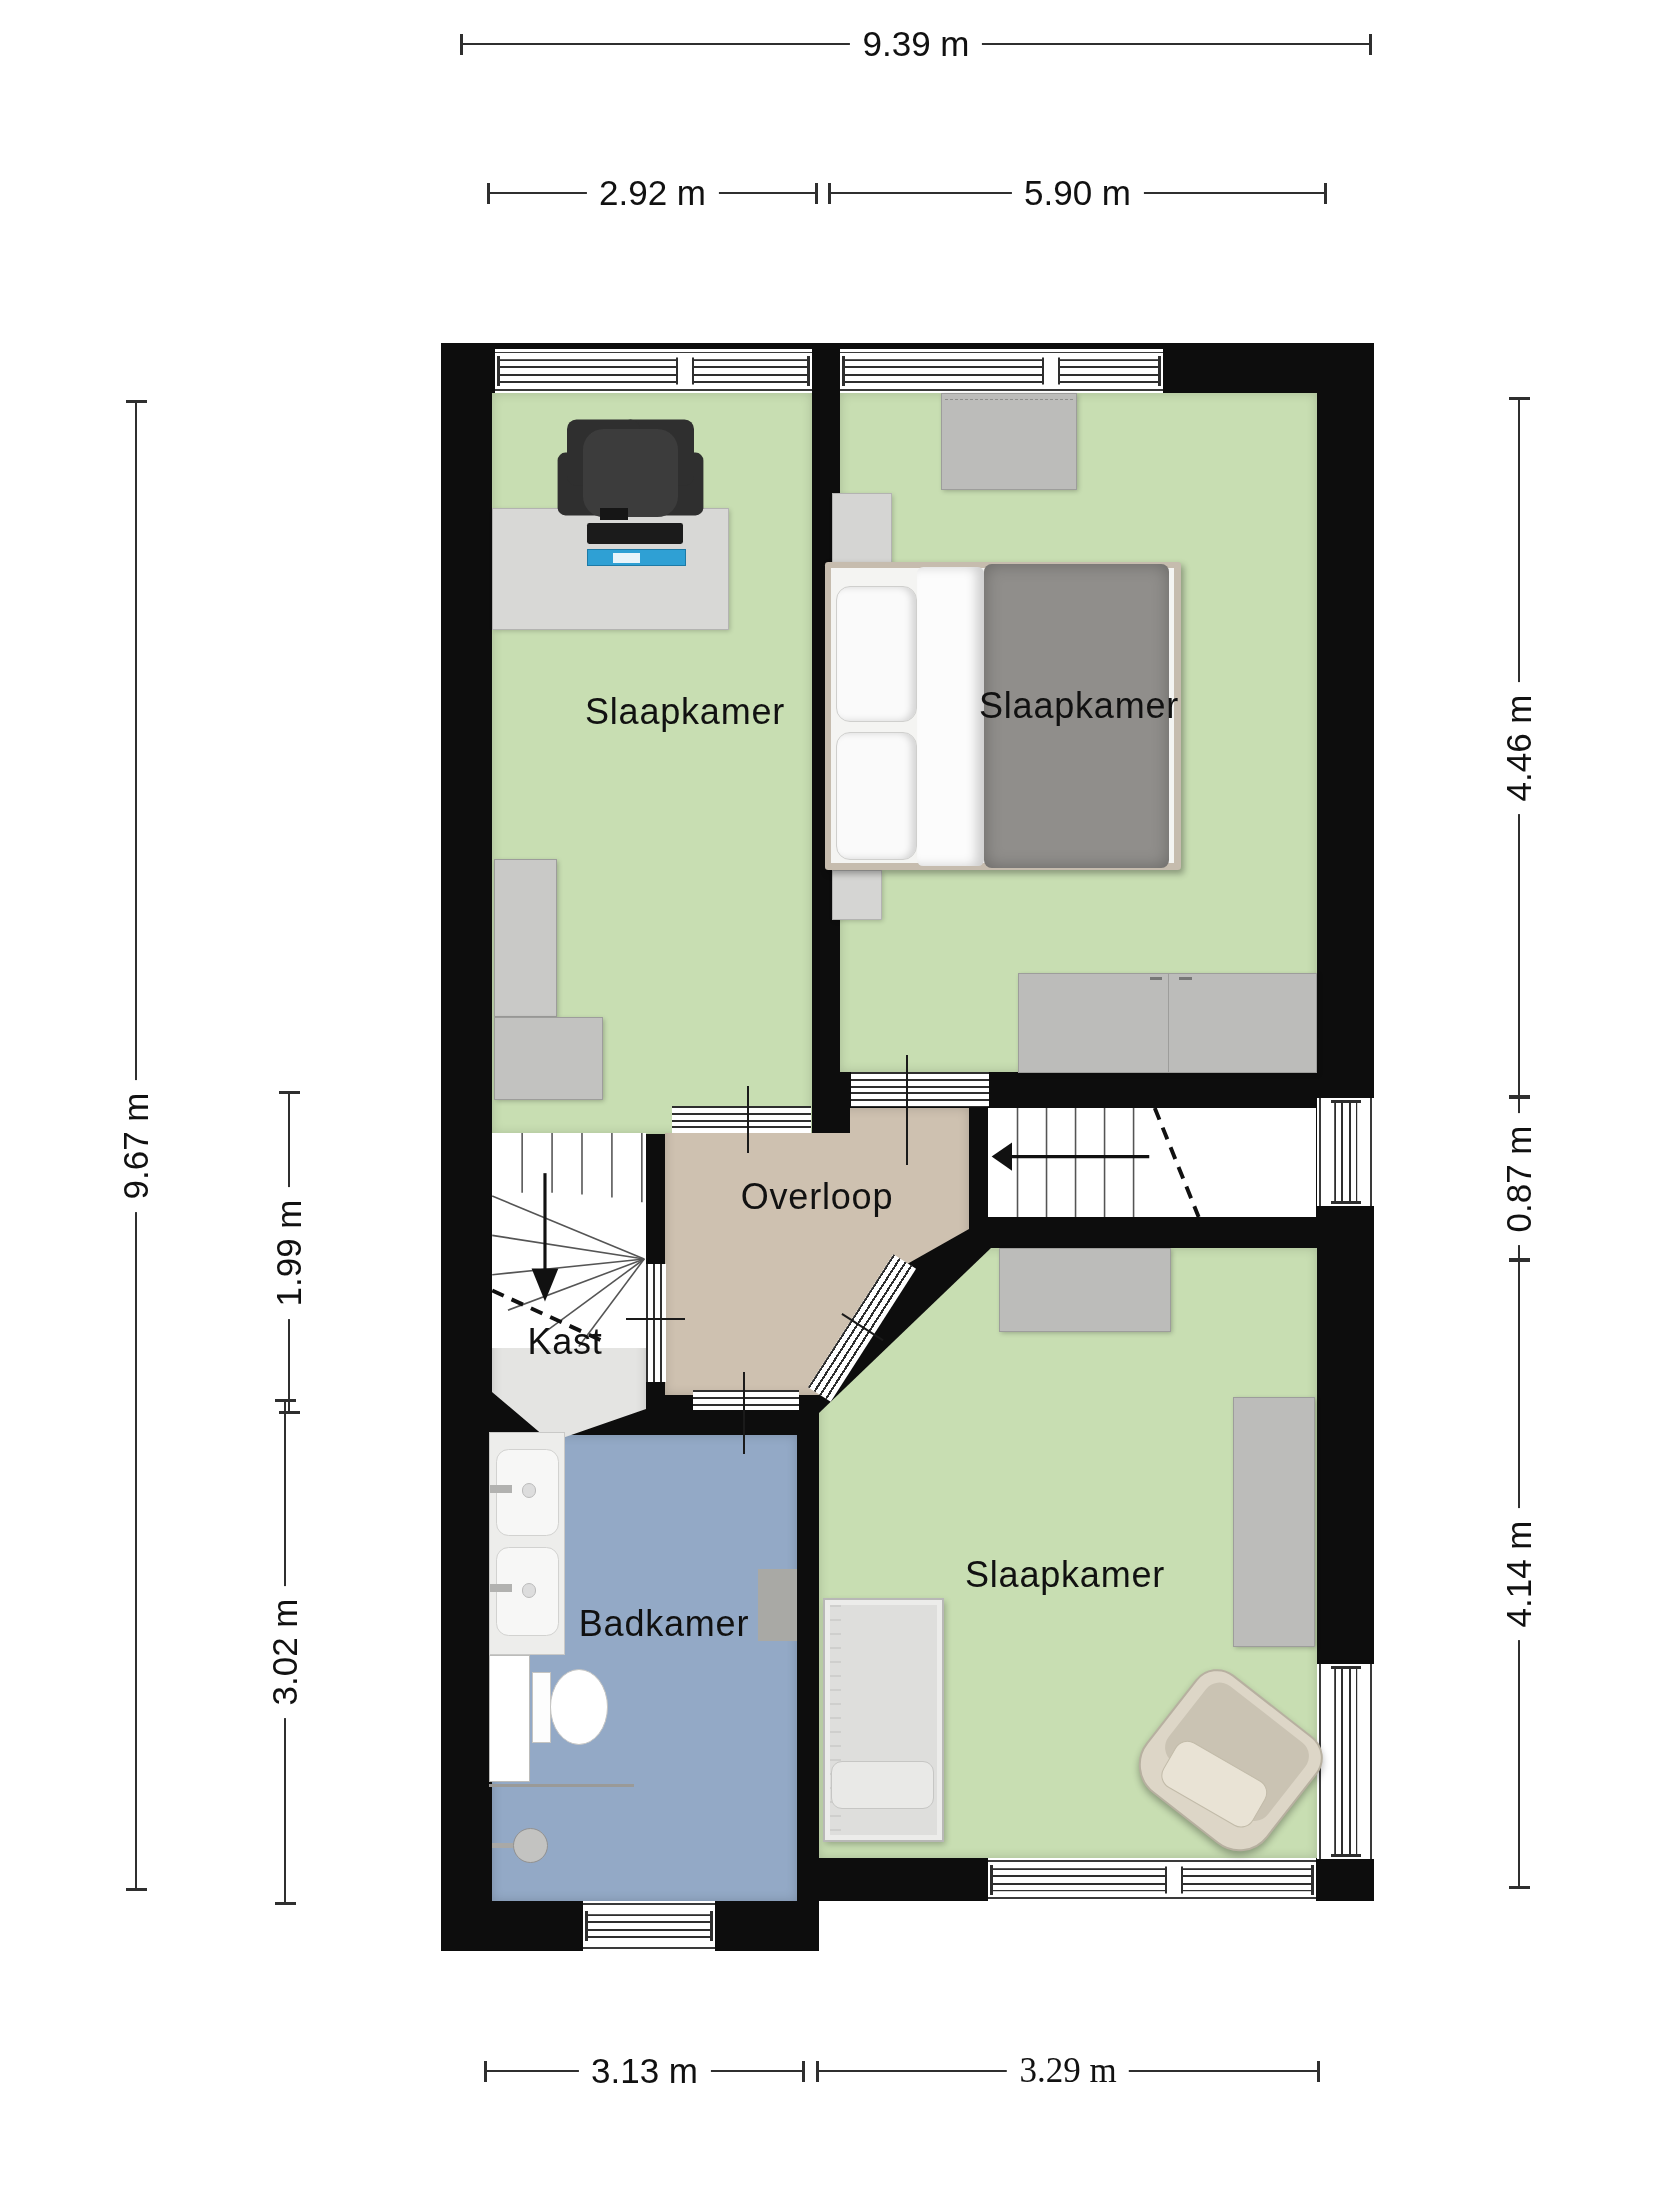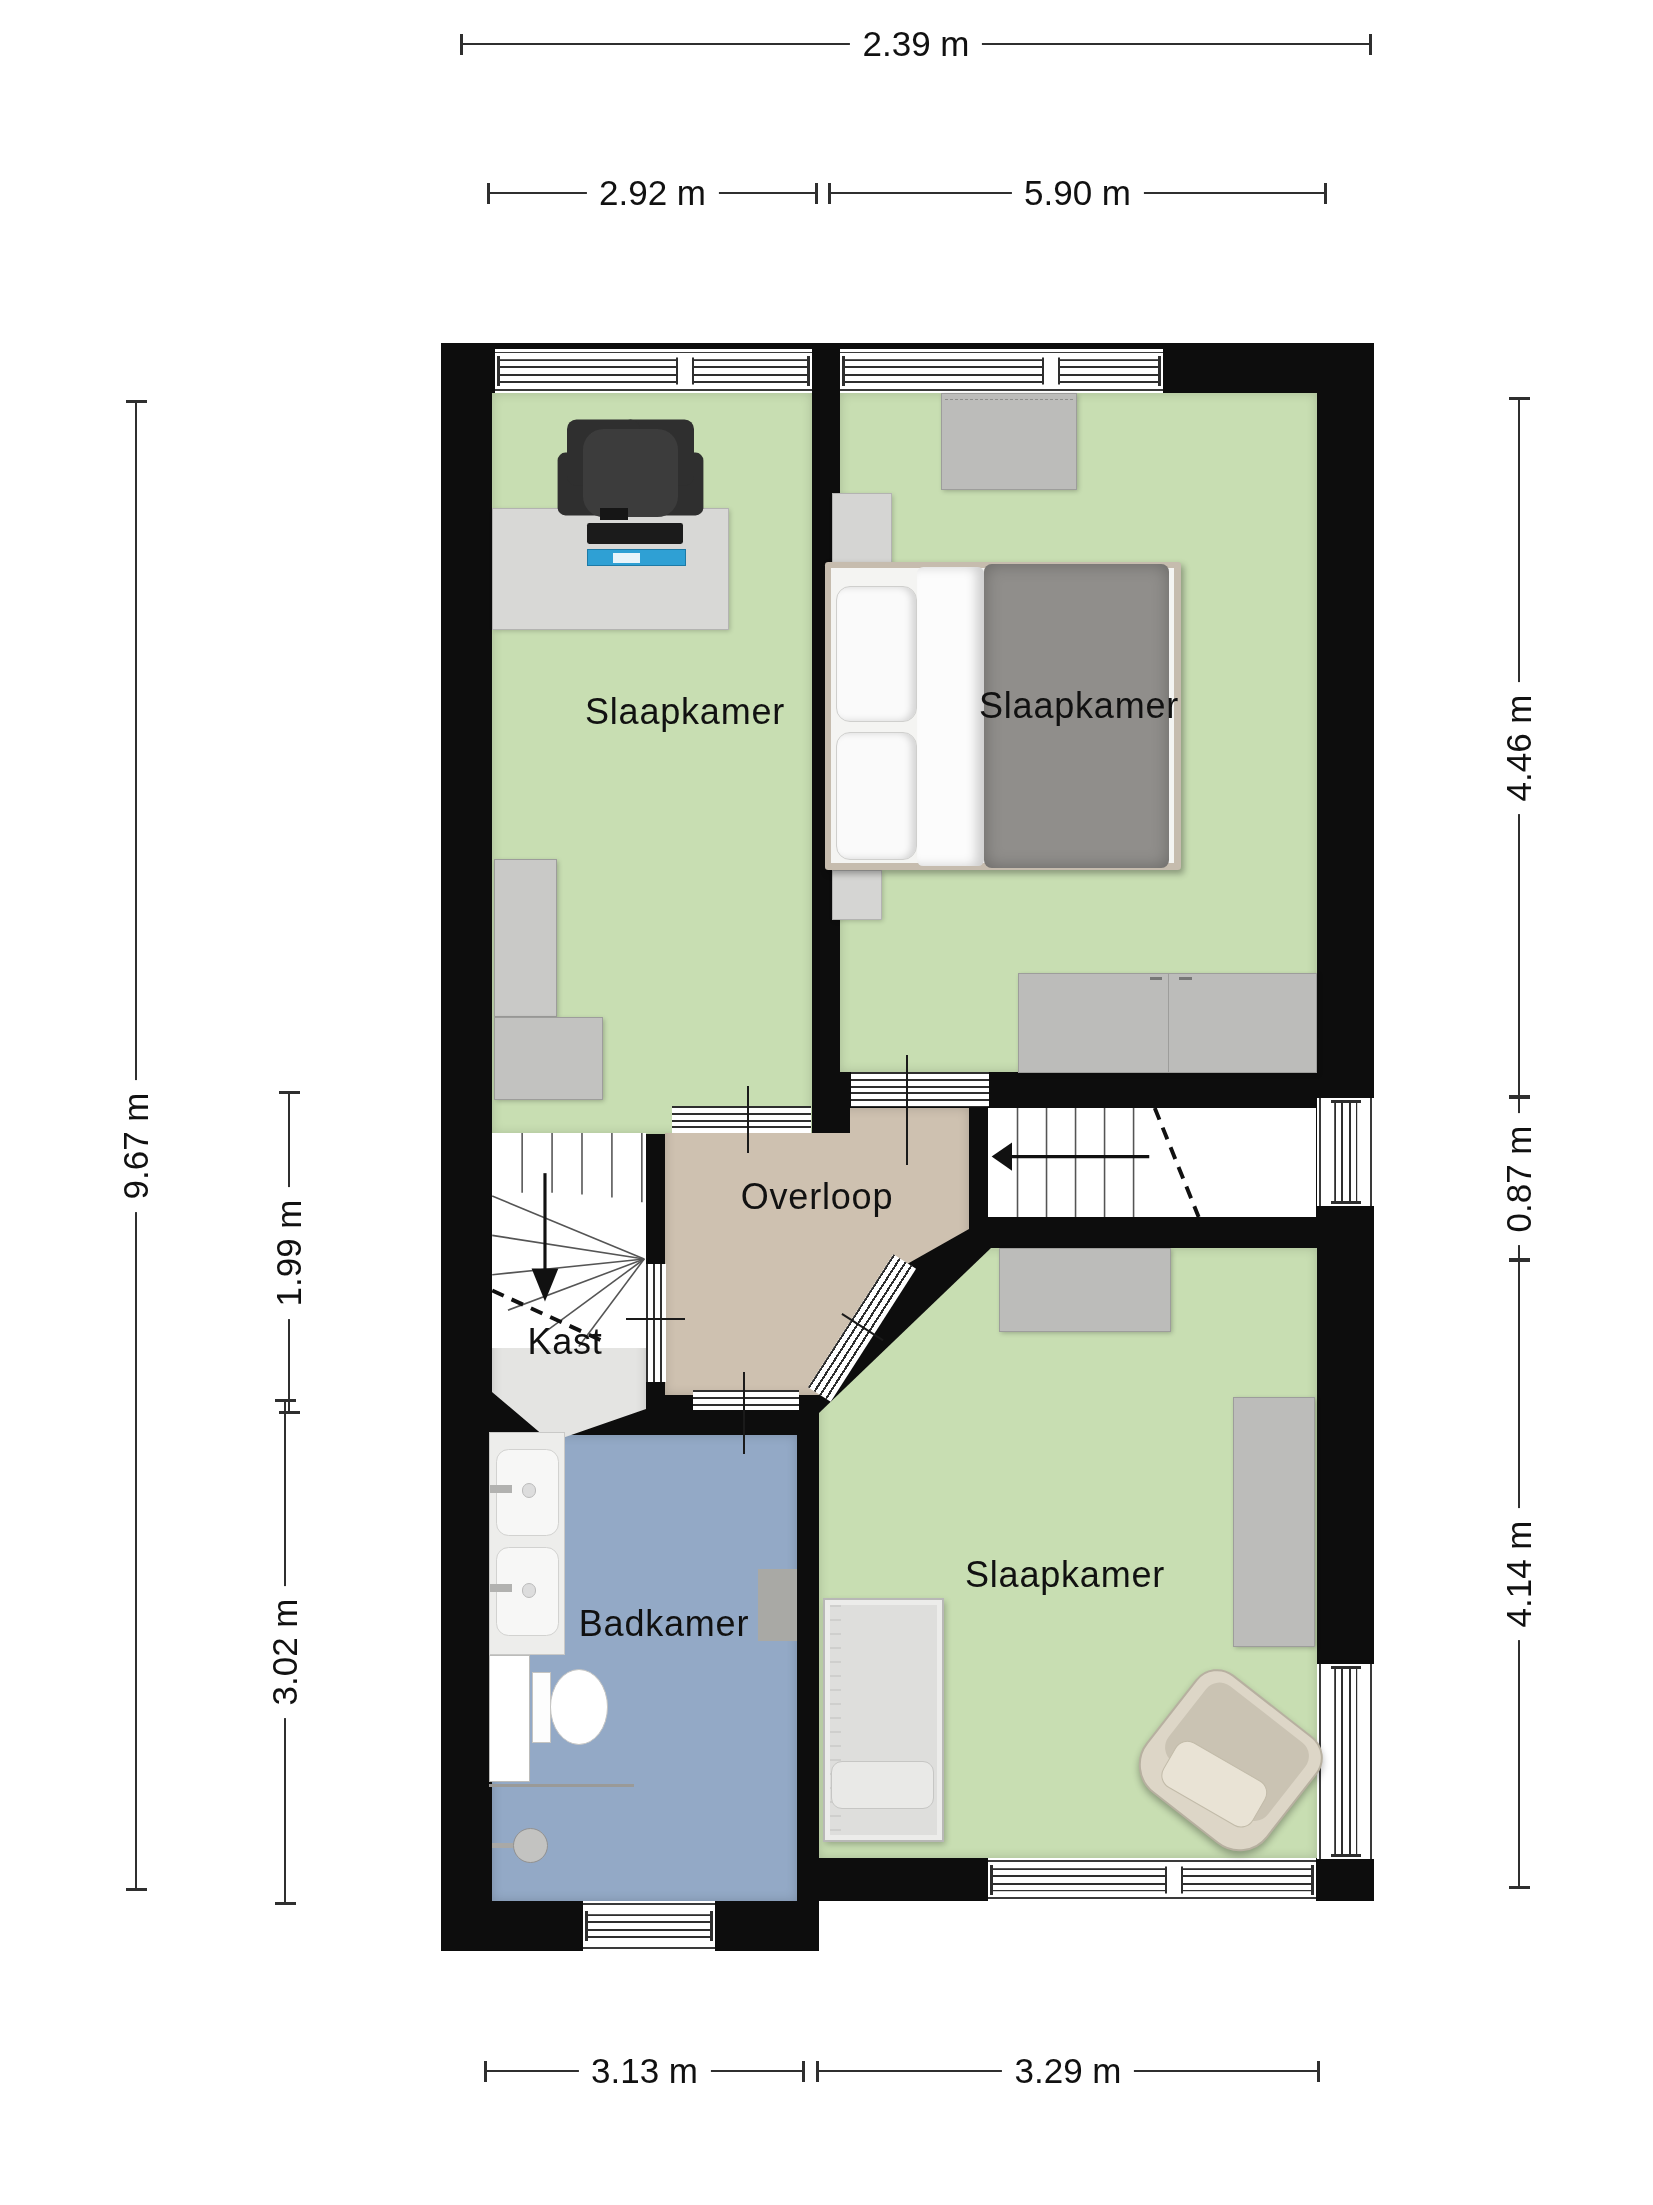--- a/index.html
+++ b/index.html
@@ -226,21 +226,21 @@
   <div class="lbl" style="left:638px;top:363px;">Slaapkamer</div>
   <div class="lbl" style="left:376px;top:854px;">Overloop</div>
   <div class="lbl" style="left:124px;top:999px;">Kast</div>
   <div class="lbl" style="left:223px;top:1281px;">Badkamer</div>
   <div class="lbl" style="left:624px;top:1232px;">Slaapkamer</div>
 </div>
 
 <div class="dim-h" style="left:461px;top:43px;width:910px;">
   <span class="tk" style="left:-0.8px;"></span>
     <span class="tk" style="right:-0.8px;"></span>
-  <span class="dim-lbl">2.39 m</span>
+  <span class="dim-lbl">9.39 m</span>
 </div>
 <div class="dim-h" style="left:488px;top:192px;width:329px;">
   <span class="tk" style="left:-0.8px;"></span>
     <span class="tk" style="right:-0.8px;"></span>
   <span class="dim-lbl">2.92 m</span>
 </div>
 <div class="dim-h" style="left:829px;top:192px;width:497px;">
   <span class="tk" style="left:-0.8px;"></span>
     <span class="tk" style="right:-0.8px;"></span>
   <span class="dim-lbl">5.90 m</span>
@@ -276,18 +276,18 @@
   <span class="tk" style="top:-0.8px;"></span>
     <span class="tk" style="bottom:-0.8px;"></span>
   <span class="dim-lbl rot">4.14 m</span>
 </div>
 
 <div class="dim-h" style="left:485px;top:2070px;width:319px;">
   <span class="tk" style="left:-0.8px;"></span>
     <span class="tk" style="right:-0.8px;"></span>
   <span class="dim-lbl">3.13 m</span>
 </div>
-<div class="dim-h" style="left:817px;top:2070px;width:502px;">
+<div class="dim-h" style="left:817px;top:2070px;width:502px;font-family:Liberation Serif, serif;">
   <span class="tk" style="left:-0.8px;"></span>
     <span class="tk" style="right:-0.8px;"></span>
   <span class="dim-lbl">3.29 m</span>
 </div>
 
 
 </body></html>

